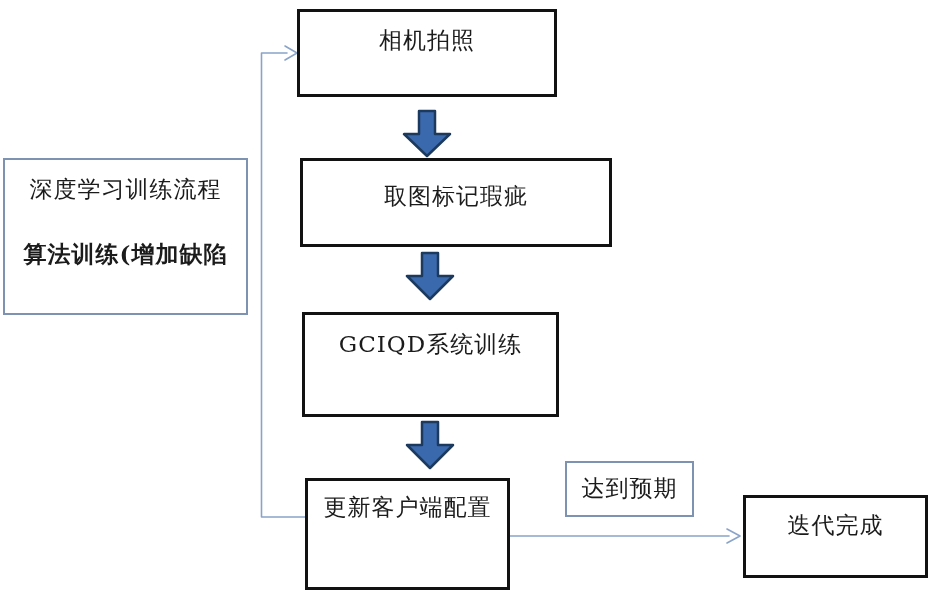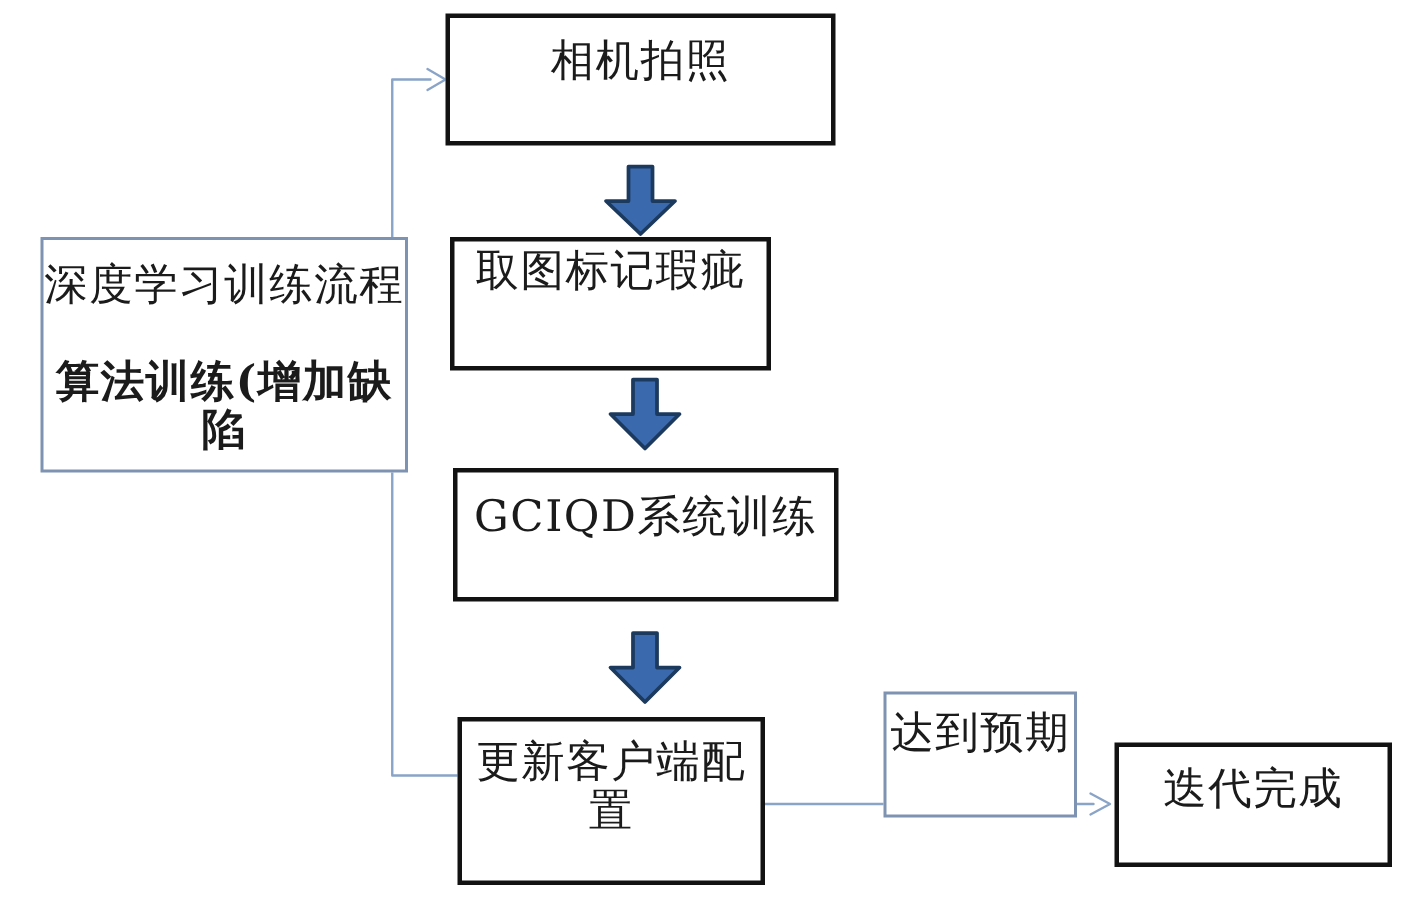--- a/index.html
+++ b/index.html
@@ -10,46 +10,46 @@
     font-family:"DejaVu Serif","Liberation Serif",serif;
     color:#1b1b1b;
     overflow:hidden;
   }
   svg.overlay{position:absolute;left:0;top:0;width:935px;height:599px;}
   .node{
     position:absolute;
     background:#ffffff;
     box-sizing:border-box;
     text-align:center;
-    font-size:29px;
+    font-size:23px;
     line-height:30px;
     letter-spacing:1px;
   }
   .heavy{border:3px solid var(--border-dark,#121212);}
-  .light{border:2px solid var(--border-light,#7e93b2);margin-left:24px;}
+  .light{border:2px solid var(--border-light,#7e93b2);}
   .block-arrow{
     fill:var(--arrow-fill,#3b69ae);
     stroke:var(--arrow-stroke,#1c3a5e);
     stroke-width:2.5;
     stroke-linejoin:round;
   }
   .connector{
     stroke:var(--connector,#8aa4c8);
     stroke-width:1.6;
     fill:none;
     stroke-linejoin:round;
     stroke-linecap:round;
   }
   
   #node-camera {left:297px;top:9px;  width:260px;height:88px; padding-top:13px;}
-  #node-mark   {left:300px;top:158px;width:214px;height:89px; padding-top:4px;}
-  #node-train  {left:302px;top:312px;width:257px;height:89px; padding-top:14px;}
+  #node-mark   {left:300px;top:158px;width:312px;height:89px; padding-top:20px;}
+  #node-train  {left:302px;top:312px;width:257px;height:105px; padding-top:14px;}
   #node-update {left:305px;top:478px;width:205px;height:112px;padding-top:10px;line-height:33px;}
   #node-done   {left:743px;top:495px;width:185px;height:83px; padding-top:12px;}
-  #node-expect {left:565px;top:461px;width:129px;height:84px; padding-top:10px;}
+  #node-expect {left:565px;top:461px;width:129px;height:56px; padding-top:10px;}
   #node-note   {left:3px;  top:158px;width:245px;height:157px;padding-top:13px;line-height:32px;}
   #node-note .note-body{margin-top:33px;font-weight:bold;}
 </style>
 </head>
 <body>
 
 <div class="canvas">
 
   <svg class="overlay" viewBox="0 0 935 599" xmlns="http://www.w3.org/2000/svg">
 

